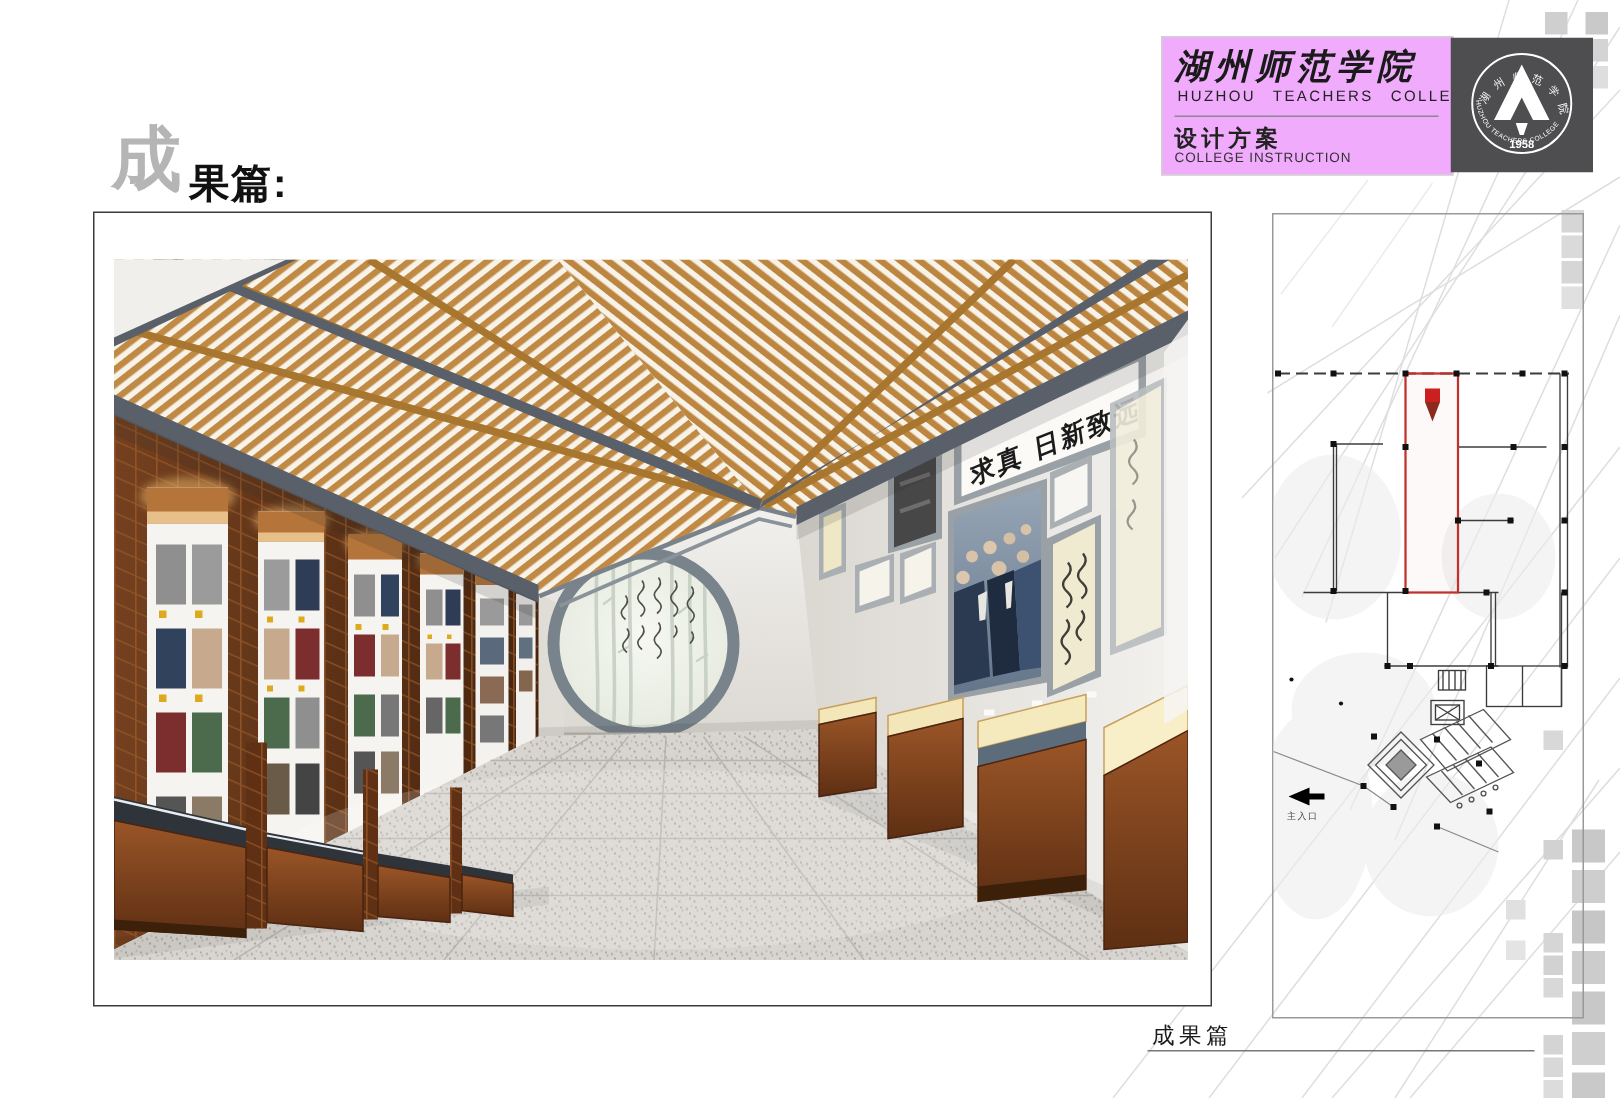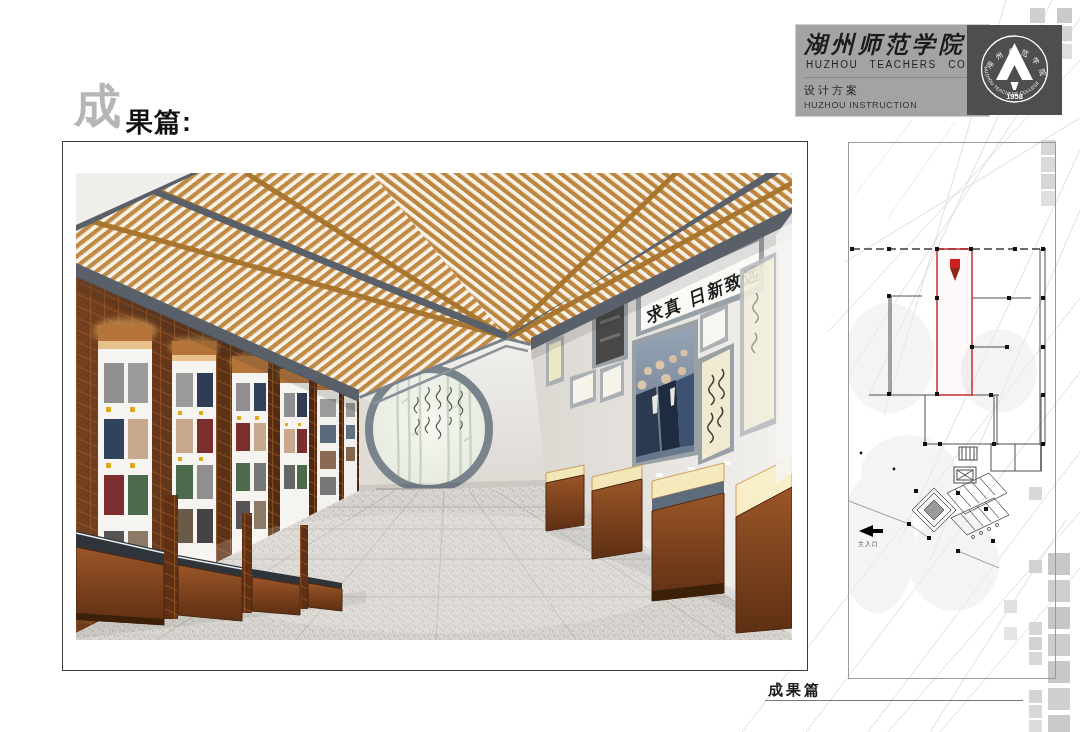--- a/index.html
+++ b/index.html
@@ -3,35 +3,35 @@
 <meta charset="utf-8">
 <style>
   html,body{margin:0;padding:0;background:#fff;}
   .page{position:relative;width:1080px;height:732px;background:#ffffff;overflow:hidden;
         font-family:"Liberation Sans",sans-serif;}
   .abs{position:absolute;}
   
   .title-big{left:74px;top:82px;font-size:47px;color:#b5b5b5;font-weight:bold;line-height:1;}
   .title-rest{left:126px;top:104px;font-size:27px;color:#111;font-weight:bold;letter-spacing:1px;}
   
-  .header-block{left:774px;top:24px;width:193px;height:91px;border:1px solid #cfcfcf;background:#a3a3a3;margin-left:21px;}
+  .header-block{left:774px;top:24px;width:193px;height:91px;border:1px solid #cfcfcf;background:#f0abfc;}
   .hdr-cn{left:8px;top:4px;font-size:23px;font-weight:bold;color:#1a1a1a;letter-spacing:4px;
           font-family:"DejaVu Serif",serif;font-style:italic;white-space:nowrap;}
   .hdr-en{left:10px;top:34px;font-size:10px;color:#222;letter-spacing:1.6px;word-spacing:7px;white-space:nowrap;}
   .hdr-line{left:8px;top:52px;width:176px;height:1px;background:#8a8a8a;}
-  .hdr-sub-cn{left:8px;top:58px;font-size:11px;font-weight:normal;color:#222;letter-spacing:3px;text-align:center;}
+  .hdr-sub-cn{left:8px;top:58px;font-size:15px;font-weight:bold;color:#222;letter-spacing:3px;text-align:center;}
   .hdr-sub-en{left:8px;top:75px;font-size:9px;color:#333;letter-spacing:0.6px;}
   
   .seal{left:967px;top:25px;width:95px;height:90px;}
   
   .main-frame{left:62px;top:141px;width:744px;height:528px;border:1px solid #3c3c3c;background:#fff;}
   .render{left:13px;top:31px;width:716px;height:467px;}
   .plan-frame{left:848px;top:142px;width:206px;height:535px;border:1px solid #999;}
   
-  .footer-label{left:768px;top:681px;font-size:15px;color:#1a1a1a;letter-spacing:3px;font-weight:bold;}
+  .footer-label{left:768px;top:681px;font-size:15px;color:#1a1a1a;letter-spacing:3px;font-weight:normal;}
   .footer-line{left:765px;top:700px;width:258px;height:1px;background:#777;}
   
   .sq{position:absolute;}
 </style>
 </head>
 <body>
 
 <div class="page">
 
   <svg class="abs" width="1080" height="732" style="left:0;top:0">
@@ -85,21 +85,21 @@
   </div>
 
   <div class="abs title-big">成</div>
   <div class="abs title-rest">果篇:</div>
 
   <div class="abs header-block">
     <div class="abs hdr-cn">湖州师范学院</div>
     <div class="abs hdr-en">HUZHOU TEACHERS COLLEGE</div>
     <div class="abs hdr-line"></div>
     <div class="abs hdr-sub-cn">设计方案</div>
-    <div class="abs hdr-sub-en">HUZHOU INSTRUCTION</div>
+    <div class="abs hdr-sub-en">COLLEGE INSTRUCTION</div>
   </div>
 
   <svg class="abs seal" viewBox="0 0 95 90">
     <rect x="0" y="0" width="95" height="90" fill="#4e4e50"></rect>
     <circle cx="47.5" cy="44" r="33" fill="none" stroke="#ffffff" stroke-width="1.3"></circle>
     <defs>
       <path id="sealTop" d="M 21.5 50 A 26.5 26.5 0 0 1 73.5 50"></path>
       <path id="sealBot" d="M 17 40 A 30.5 30.5 0 0 0 78 40"></path>
     </defs>
     <text font-size="7" fill="#ffffff" letter-spacing="1.5" font-family="'DejaVu Serif',serif">

